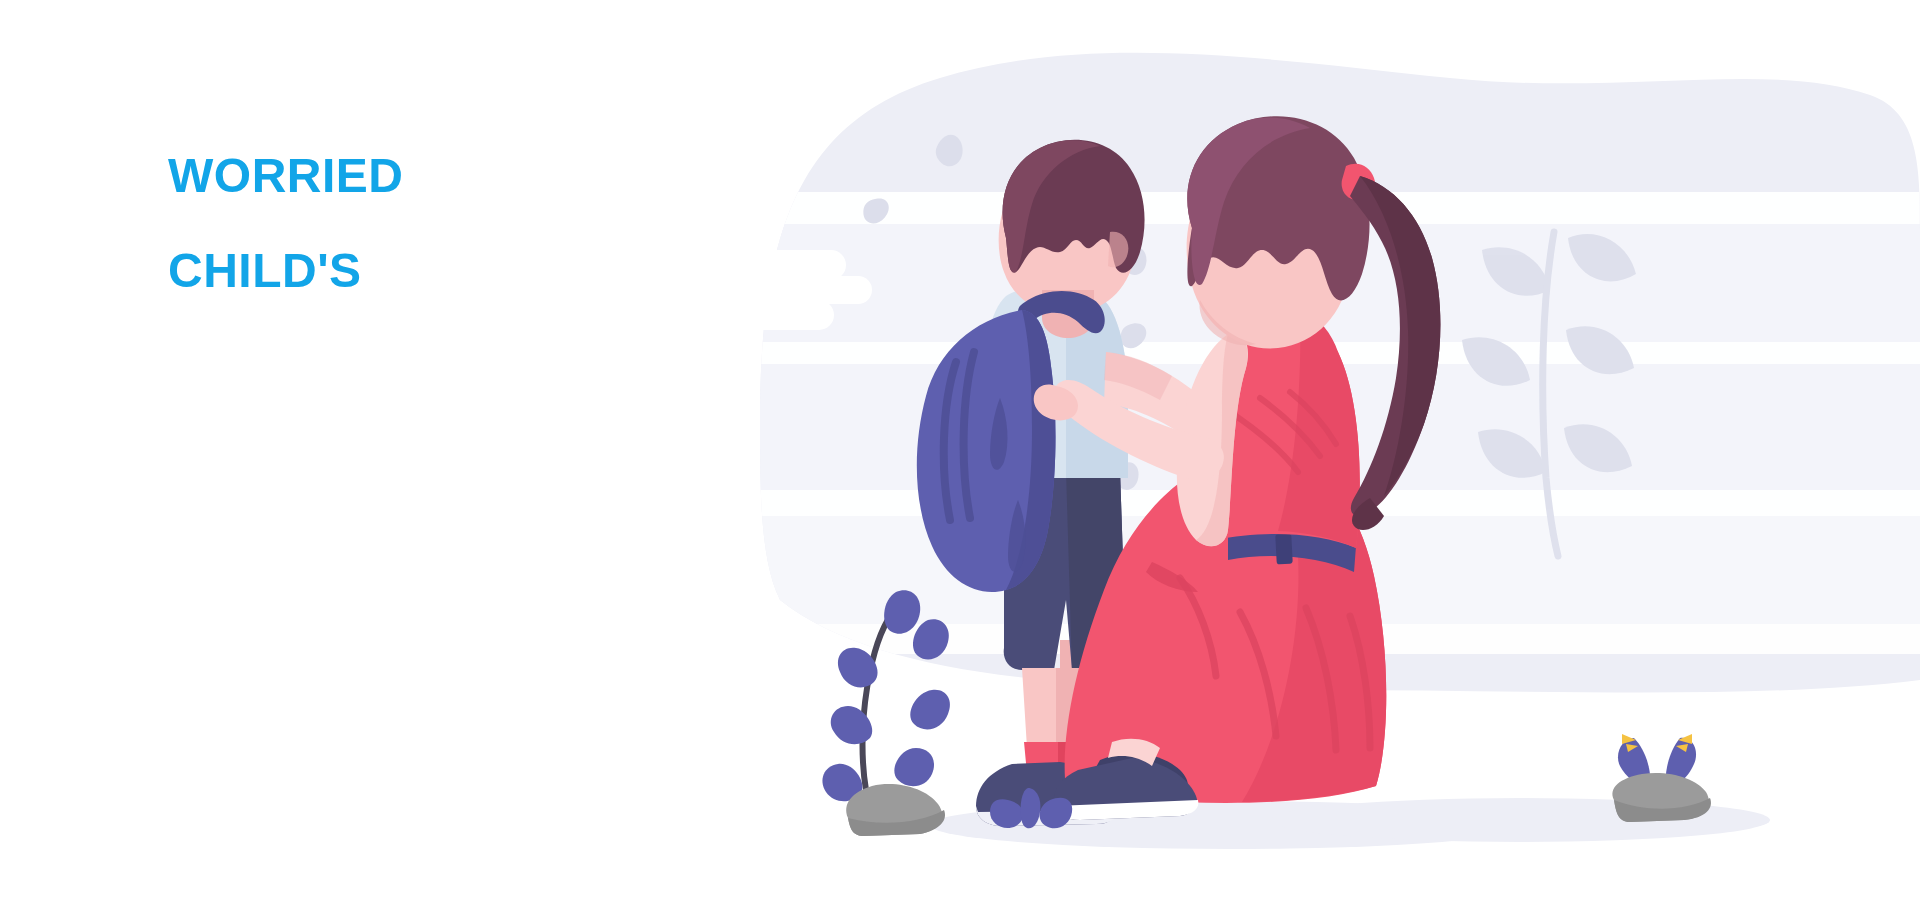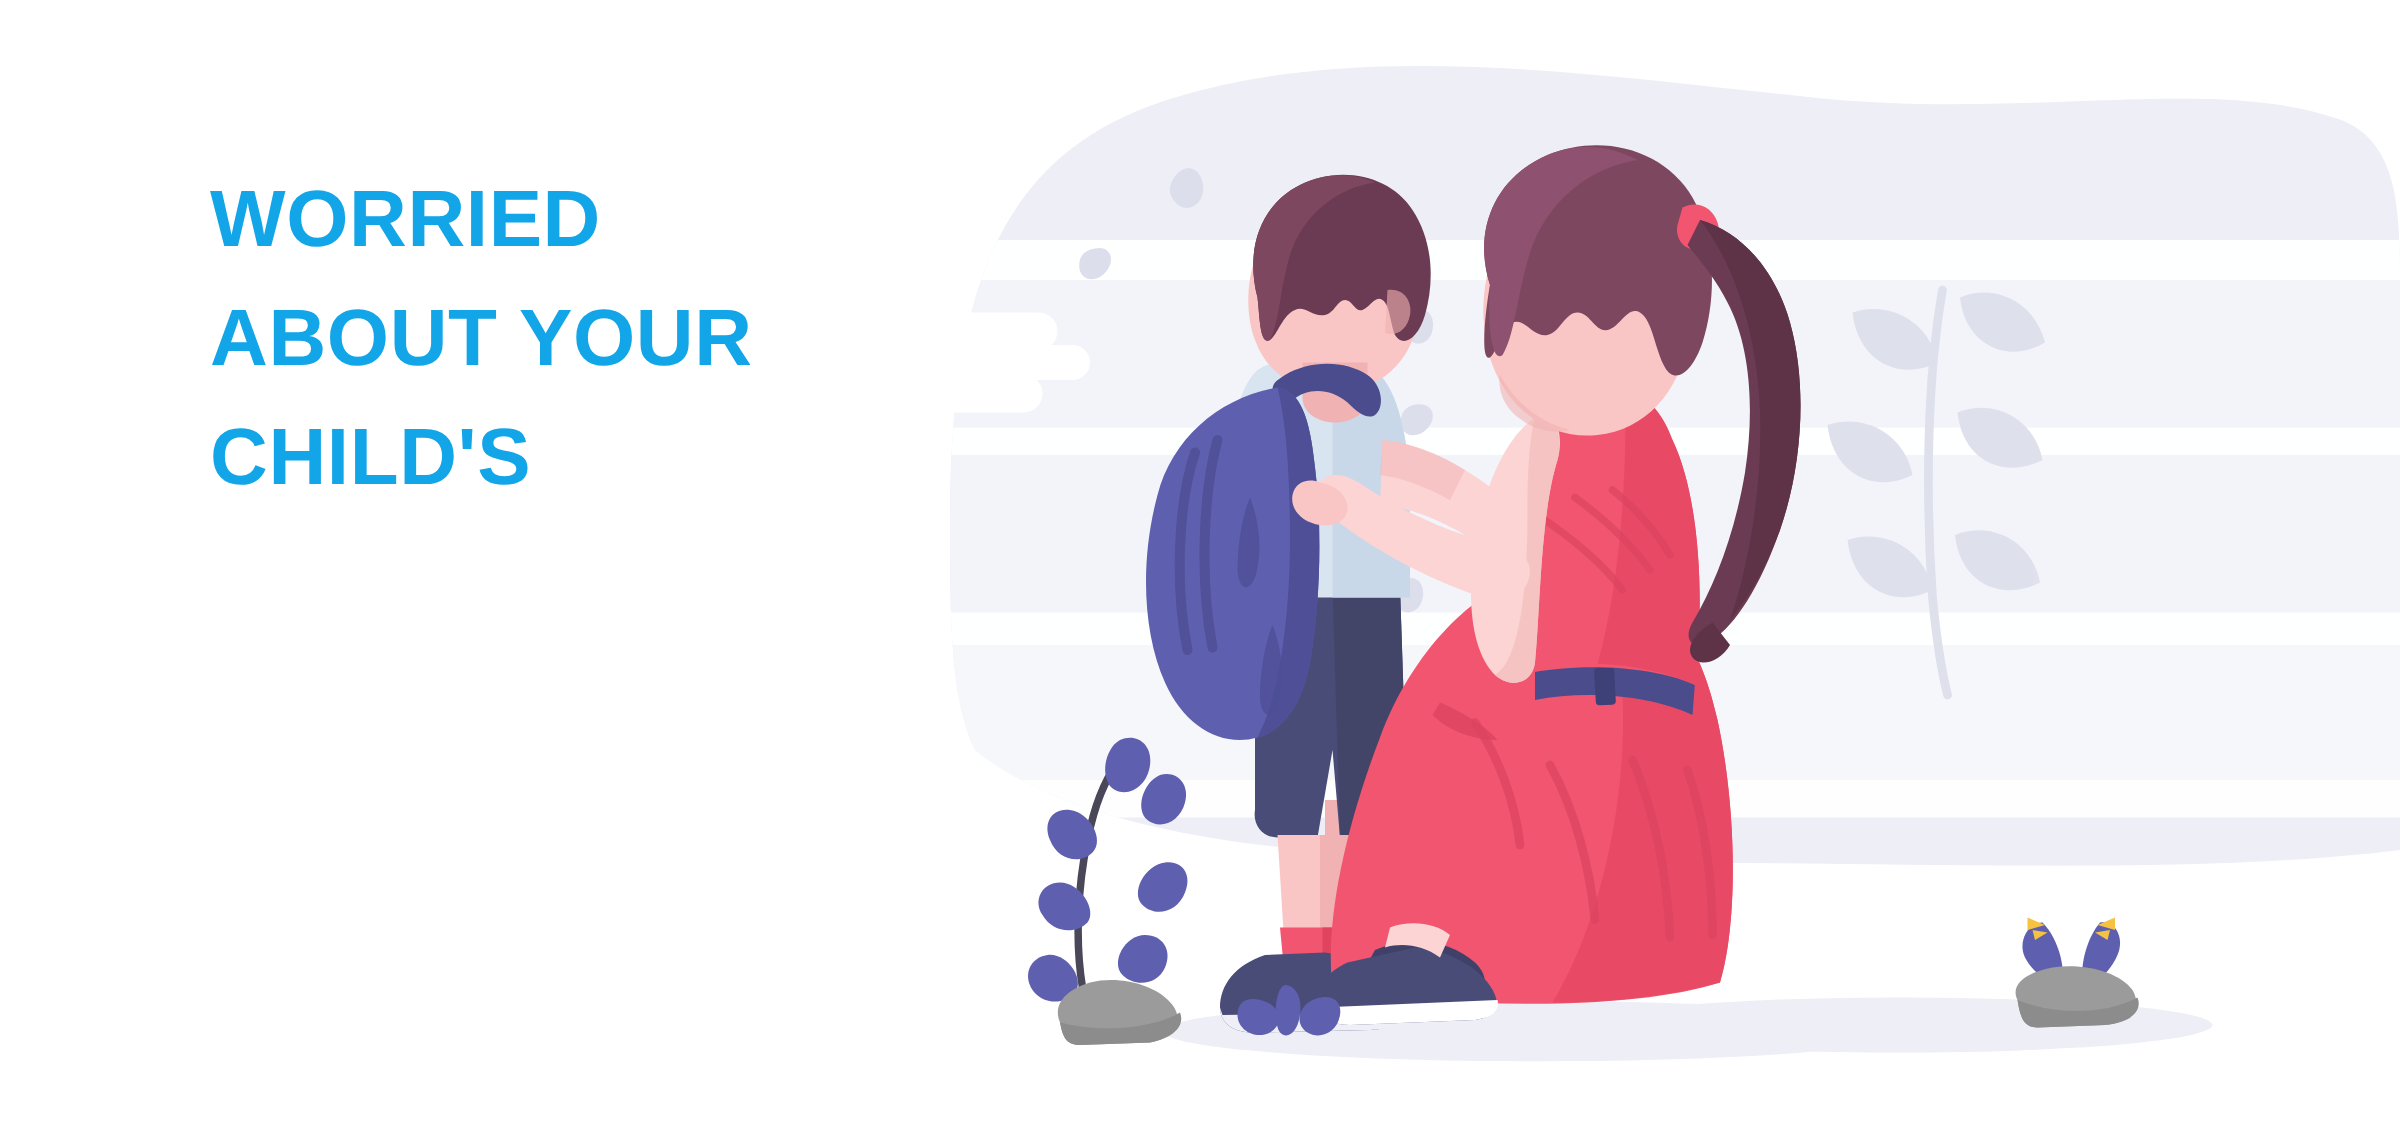--- a/index.html
+++ b/index.html
@@ -20,41 +20,40 @@
   #headline {
     position:absolute;
     left:168px;
     top:128px;
     width:620px;
   }
   #headline .hl-line {
     display:block;
     color:#12A5E8;
     font-weight:bold;
-    font-size:64px;
+    font-size:48px;
     line-height:95px;
     letter-spacing:0.5px;
     white-space:nowrap;
   }
   
   #illustration {
     position:absolute;
     left:760px; top:0;
     width:1160px; height:900px;
   }
   #illustration svg { display:block; width:100%; height:100%; }
 </style>
 </head>
 <body>
 
 <div id="banner">
 
   <div id="headline">
     <span class="hl-line">WORRIED</span>
-    <span class="hl-line">ABOUT YOUR</span>
     <span class="hl-line">CHILD'S</span>
   </div>
 
   <div id="illustration">
     <svg viewBox="0 0 1160 900" preserveAspectRatio="xMidYMid meet" xmlns="http://www.w3.org/2000/svg">
       <defs>
         <clipPath id="blobClip">
           <path d="M0,420 C0,230 40,120 180,78 C330,33 500,58 690,78
                    C860,96 1010,60 1110,95 C1160,112 1160,170 1160,230
                    L1160,680 C1000,700 780,690 560,690

